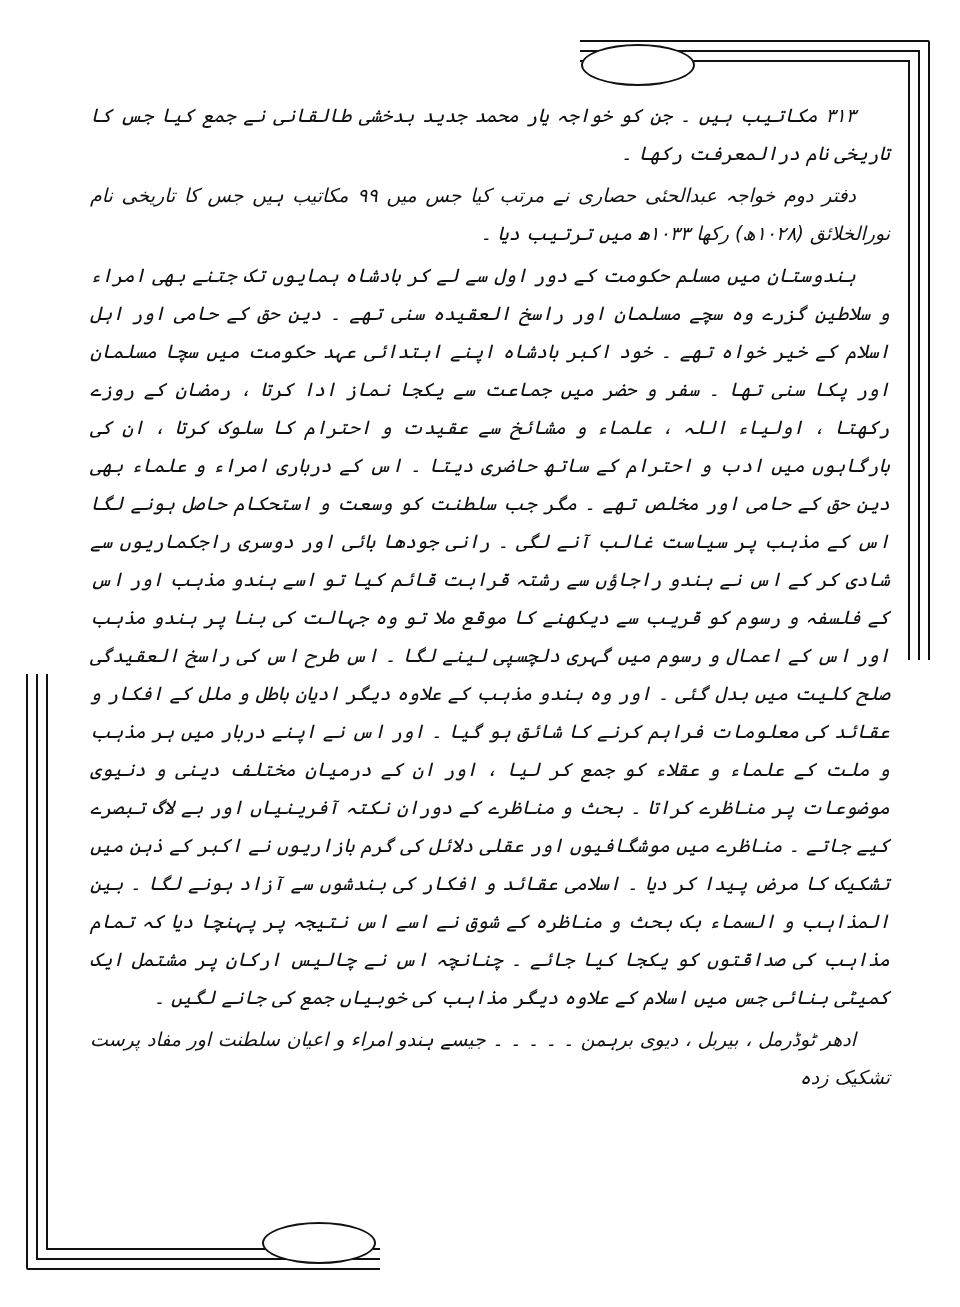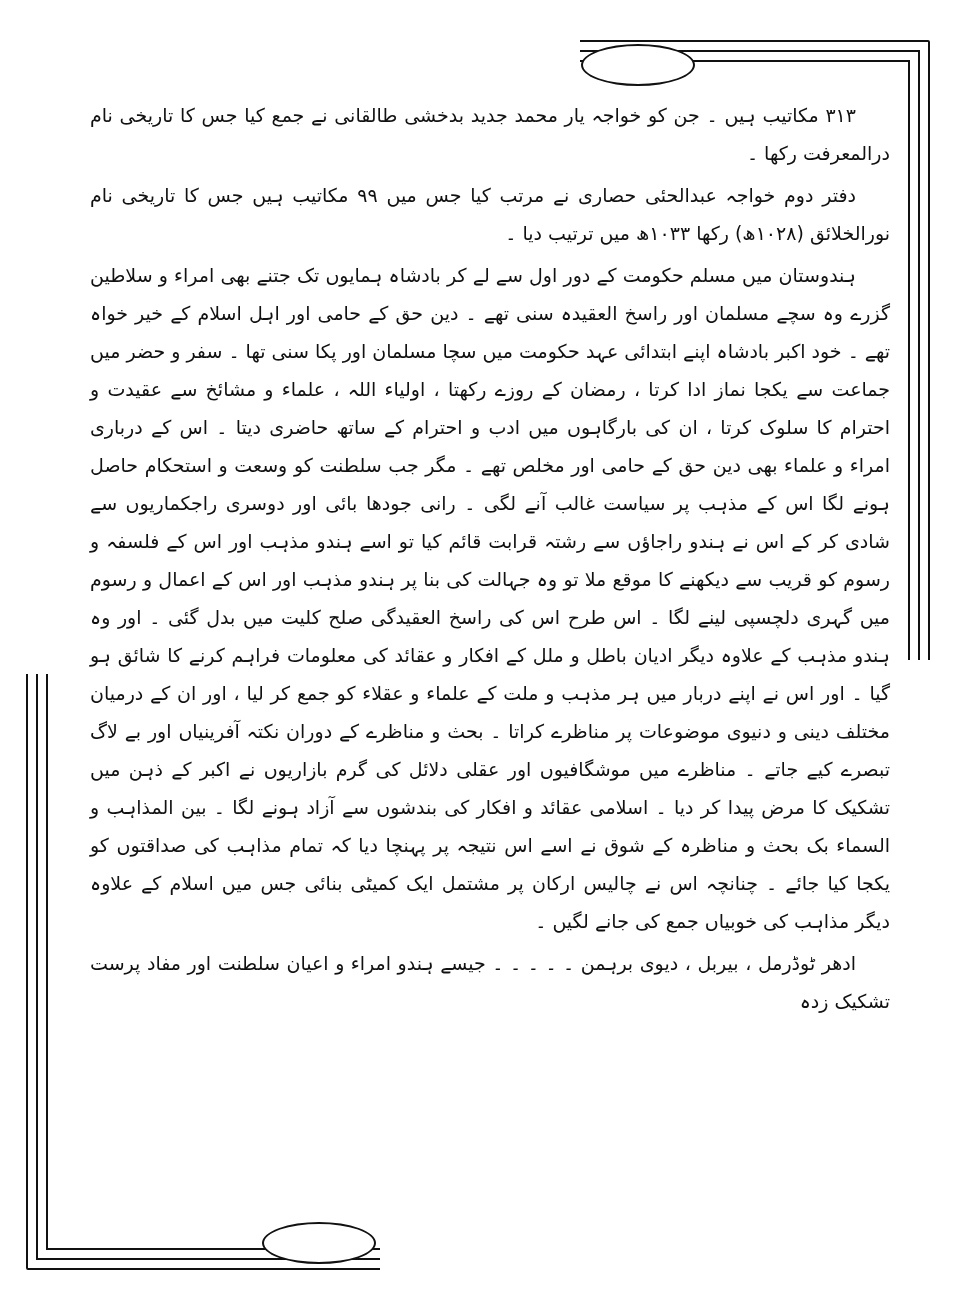--- a/index.html
+++ b/index.html
@@ -9,20 +9,21 @@
   }
   body {
     font-family: "DejaVu Sans", sans-serif;
   }
   .page {
     position: relative;
     width: 956px;
     height: 1307px;
     background: #ffffff;
     overflow: hidden;
+    font-style: italic;
   }
 
   
   .frame-line {
     position: absolute;
     border: 2px solid #111;
     background: transparent;
   }
   .frame-a {
     left: 26px;

